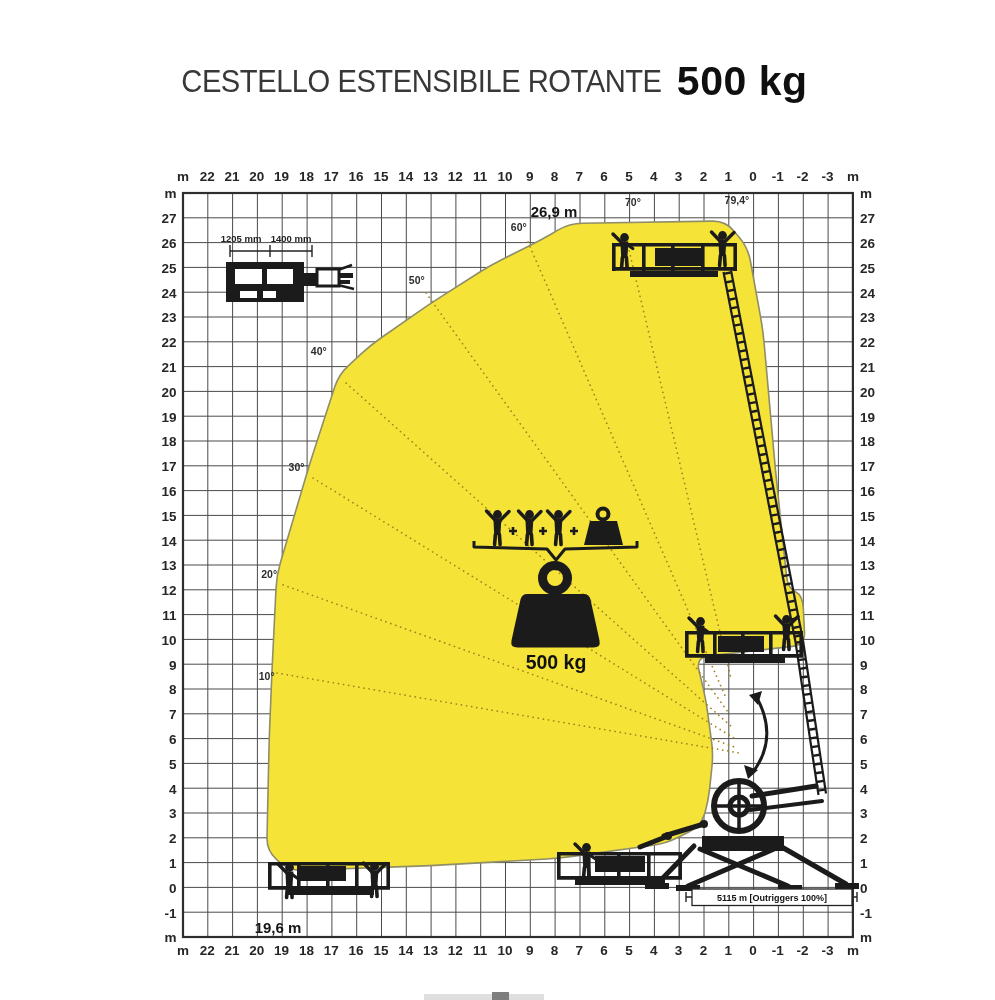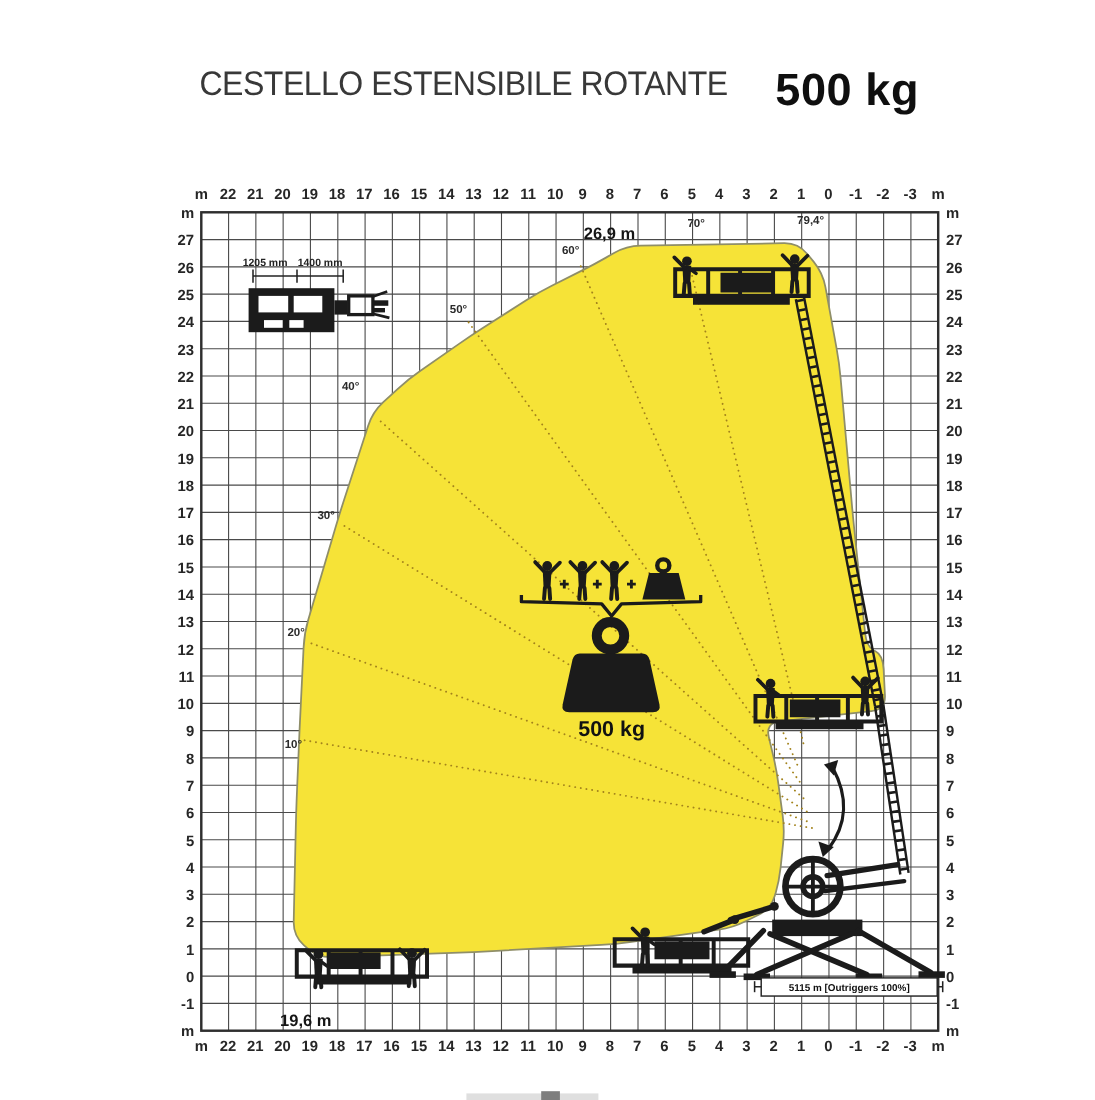--- a/index.html
+++ b/index.html
@@ -1,18 +1,18 @@
 <!DOCTYPE html>
 <html><head>
 <meta charset="utf-8">
 <style>
   html,body{margin:0;padding:0;background:#fff;}
   .stage{position:relative;width:995px;height:1000px;background:#ffffff;overflow:hidden;
          font-family:"Liberation Sans",sans-serif;}
-  .title-row{position:absolute;left:166px;top:58px;display:flex;align-items:flex-start;gap:28px;}
+  .title-row{position:absolute;left:166px;top:58px;display:flex;align-items:center;}
   .title-main{font-size:31px;font-weight:400;color:#383838;letter-spacing:-0.5px;
               transform:scaleX(0.94);transform-origin:left baseline;white-space:nowrap;}
   .title-cap{font-size:41px;font-weight:800;color:#0f0f0f;letter-spacing:0.5px;white-space:nowrap;}
   svg{position:absolute;left:0;top:0;}
   svg text{font-family:"Liberation Sans",sans-serif;}
   .sliver1{position:absolute;left:424px;top:994px;width:120px;height:6px;background:#d4d4d4;opacity:.75;}
   .sliver2{position:absolute;left:492px;top:992px;width:17px;height:8px;background:#7e7e7e;}
 </style>
 </head>
 <body>

